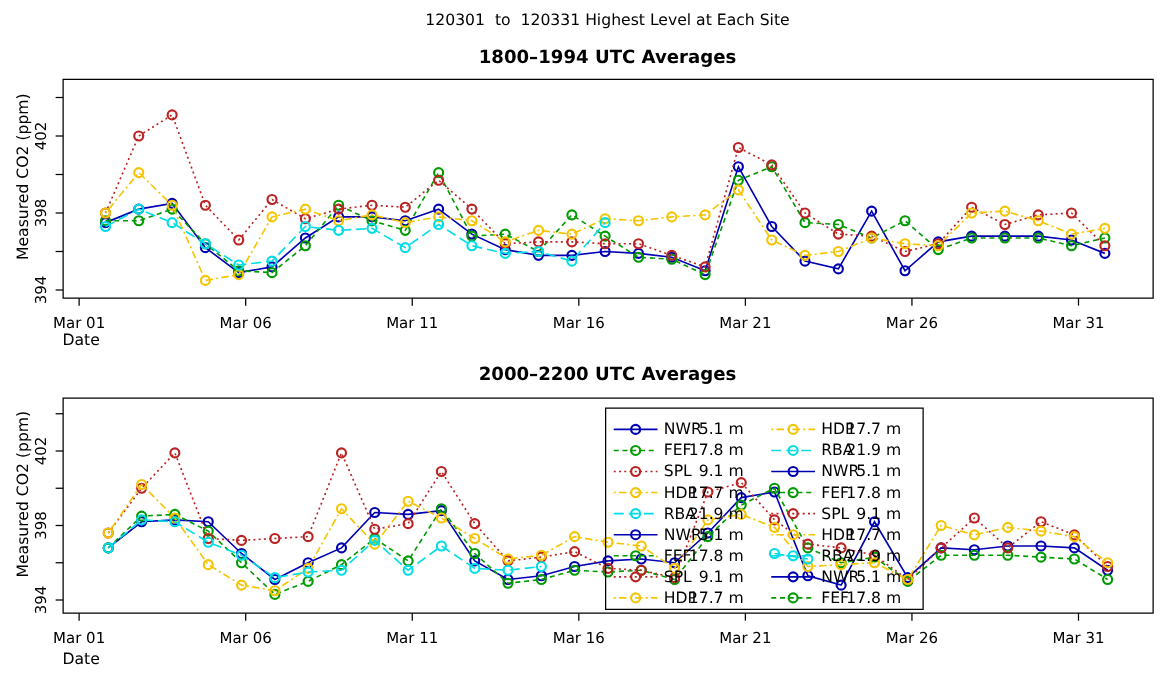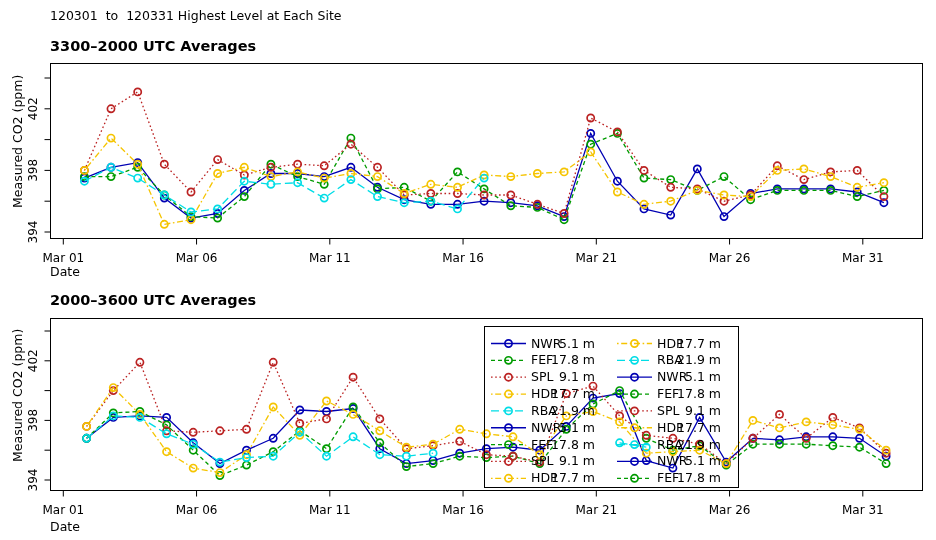--- a/index.html
+++ b/index.html
@@ -1,18 +1,18 @@
 <!DOCTYPE html>
 <html><head>
 <meta charset="utf-8">
 <style>
   html,body{margin:0;padding:0;background:#fff;}
   #canvas{position:relative;width:936px;height:540px;background:#ffffff;overflow:hidden;
           font-family:"DejaVu Sans","Liberation Sans",sans-serif;color:#000;}
-  .ttl{position:absolute;left:50px;right:14px;text-align:left;white-space:pre;}
+  .ttl{position:absolute;left:50px;right:14px;text-align:center;white-space:pre;}
   #main-title{top:8px;font-size:12.5px;}
   .panel-title{font-weight:bold;font-size:14.5px;}
   #p1-title{top:38px;}
   #p2-title{top:292px;}
   .xlab{position:absolute;left:50px;right:14px;font-size:12.5px;}
   #p1-xlab{top:264px;}
   #p2-xlab{top:519px;}
   .ylab{position:absolute;font-size:12.5px;white-space:nowrap;transform:rotate(-90deg);transform-origin:left top;}
   #p1-ylab{left:10px;top:208px;}
   #p2-ylab{left:10px;top:462px;}
@@ -431,19 +431,19 @@
       <line x1="617" y1="461.45000000000005" x2="652" y2="461.45000000000005" stroke="#0000B3" stroke-width="1.3" stroke-dasharray=""></line>
       <circle cx="634.5" cy="461.45000000000005" r="3.6" fill="none" stroke="#0000B3" stroke-width="1.7"></circle>
       <text x="657" y="465.45000000000005" font-size="12.5" text-anchor="start" fill="#000">NWR</text>
       <text x="721" y="465.45000000000005" font-size="12.5" text-anchor="end" fill="#000">5.1 m</text>
       <line x1="617" y1="478.3" x2="652" y2="478.3" stroke="#009B00" stroke-width="1.3" stroke-dasharray="4,3"></line>
       <circle cx="634.5" cy="478.3" r="3.6" fill="none" stroke="#009B00" stroke-width="1.7"></circle>
       <text x="657" y="482.3" font-size="12.5" text-anchor="start" fill="#000">FEF</text>
       <text x="721" y="482.3" font-size="12.5" text-anchor="end" fill="#000">17.8 m</text>
     </svg>
   <div id="main-title" class="ttl">120301  to  120331 Highest Level at Each Site</div>
-  <div id="p1-title" class="ttl panel-title">3300–2000 UTC Averages</div>
-  <div id="p2-title" class="ttl panel-title">2000–3600 UTC Averages</div>
+  <div id="p1-title" class="ttl panel-title">1800–1994 UTC Averages</div>
+  <div id="p2-title" class="ttl panel-title">2000–2200 UTC Averages</div>
   <div id="p1-xlab" class="xlab">Date</div>
   <div id="p2-xlab" class="xlab">Date</div>
   <div id="p1-ylab" class="ylab">Measured CO2 (ppm)</div>
   <div id="p2-ylab" class="ylab">Measured CO2 (ppm)</div>
 </div>
 
 </body></html>

